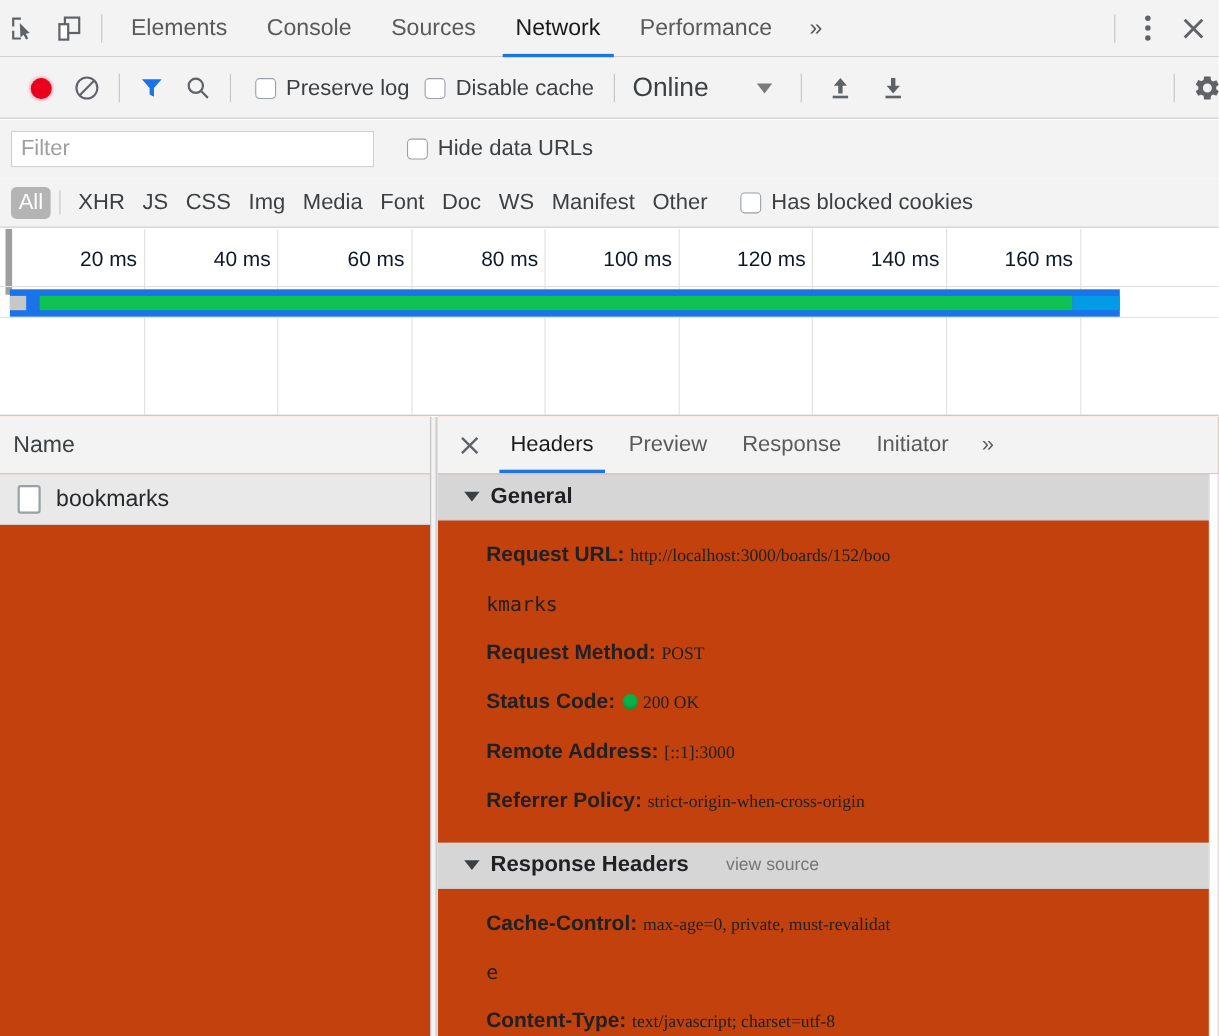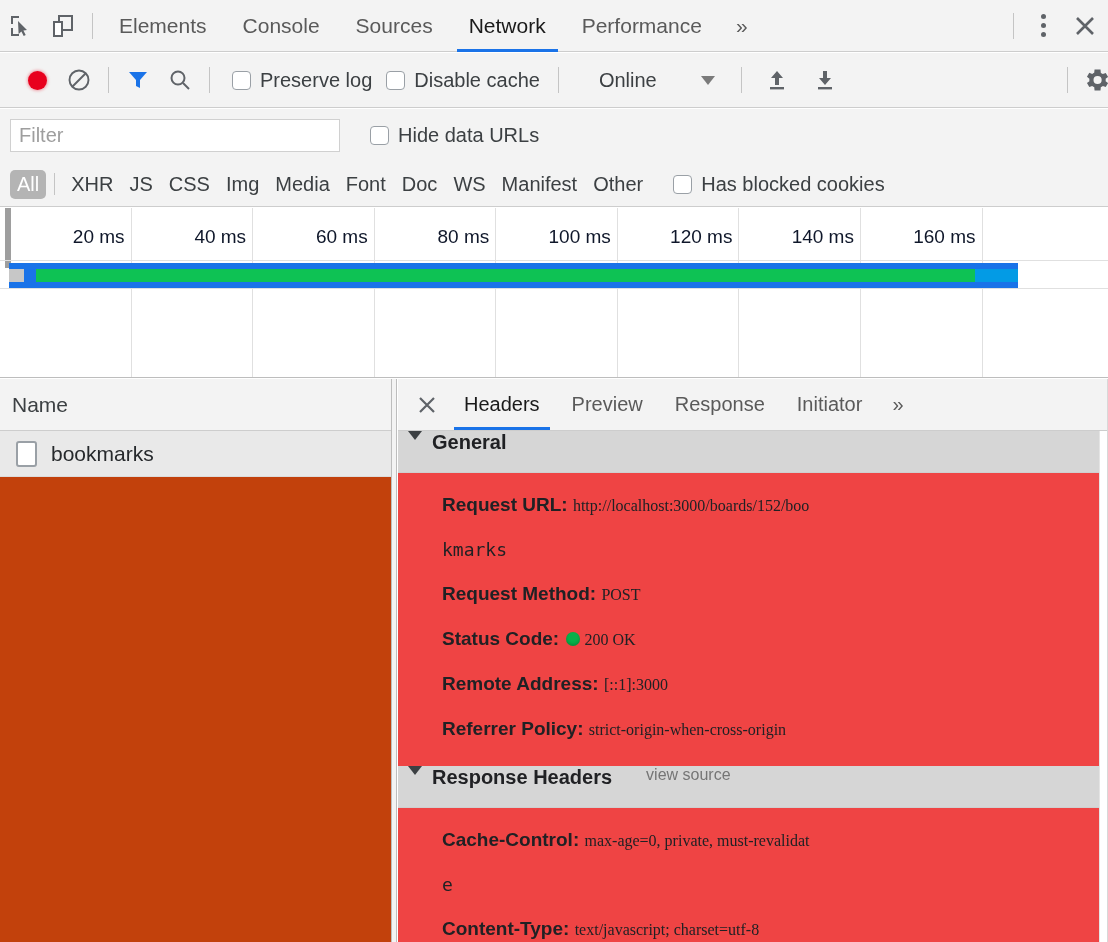--- a/index.html
+++ b/index.html
@@ -47,21 +47,21 @@
   .rec-dot {
     width: 19px; height: 19px; border-radius: 50%; background: #e8001d;
     box-shadow: 0 0 3px 1px rgba(232,0,29,.35);
   }
   .cb {
     width: 19px; height: 19px; border: 1.6px solid #9aa0a6; border-radius: 4px;
     background: #fff; flex: 0 0 auto;
   }
   .cb-label { font-size: 20px; color: #3c4043; margin-left: 9px; white-space: nowrap; }
   .cb-wrap { display: flex; align-items: center; margin-left: 14px; }
-  .sel-online { font-size: 20px; color: #3c4043; margin-left: 32px; }
+  .sel-online { font-size: 24px; color: #3c4043; margin-left: 8px; }
   .tri-down {
     width: 0; height: 0; border-left: 7px solid transparent;
     border-right: 7px solid transparent; border-top: 9px solid #7a7a7a;
     margin-left: 44px;
   }
 
   
   .filterrow {
     position: absolute; left: 0; top: 109px; width: 1108px; height: 53px;
     background: #f3f3f3; display: flex; align-items: center; padding-left: 10px;
@@ -119,39 +119,39 @@
   .req-row {
     height: 46px; background: #e9e9e9; display: flex; align-items: center;
     padding-left: 16px; border-bottom: 1px solid #dcdcdc;
   }
   .doc-icon {
     width: 21px; height: 26px; border: 2px solid #9aa0a6; border-radius: 3px;
     background: #fff; flex: 0 0 auto;
   }
   .req-name { font-size: 21px; color: #26292c; margin-left: 14px; }
 
-  .detailpane { position: absolute; left: 398px; top: 379px; width: 710px; height: 563px; background: #ef4444; overflow: hidden; }
+  .detailpane { position: absolute; left: 398px; top: 379px; width: 710px; height: 563px; background: #c2410c; overflow: hidden; }
   .dtabs {
     height: 52px; background: #f3f3f3; border-bottom: 1px solid #cdcdcd;
     display: flex; align-items: stretch; padding-left: 8px;
   }
   .dclose { display: flex; align-items: center; justify-content: center; width: 42px; font-size: 24px; color: #5f6368; }
   .dtab {
     position: relative; display: flex; align-items: center; padding: 0 16px;
     font-size: 20px; color: #5a5a5a; white-space: nowrap;
   }
   .dtab.active { color: #1a1a1a; }
   .dtab.active::after {
     content: ""; position: absolute; left: 6px; right: 6px; bottom: 0; height: 3px; background: #1a73e8;
   }
   .dtab-more { display: flex; align-items: center; padding: 0 14px; font-size: 20px; color: #5a5a5a; }
 
   .sect-header {
-    background: #d6d6d6; height: 42px; display: flex; align-items: flex-start;
-    padding-left: 10px; gap: 10px; border-bottom: 1px solid #cfcfcf;
+    background: #d6d6d6; height: 42px; display: flex; align-items: center;
+    padding-left: 24px; gap: 10px; border-bottom: 1px solid #cfcfcf;
   }
   .tri-right { width: 0; height: 0; border-left: 7px solid transparent; border-right: 7px solid transparent;
                border-top: 9px solid #3c4043; }
   .sect-title { font-size: 20px; font-weight: bold; color: #202124; }
   .viewsource { font-size: 16px; color: #757575; margin-left: 24px; }
 
   .hdr-list { padding: 10px 0 0 44px; }
   .hdr-row { font-size: 19px; line-height: 44px; color: #202124; }
   .hdr-key { font-weight: bold; font-family: "Liberation Sans", sans-serif; }
   .hdr-val { font-family: Liberation Serif, serif; font-size: 16px; }

